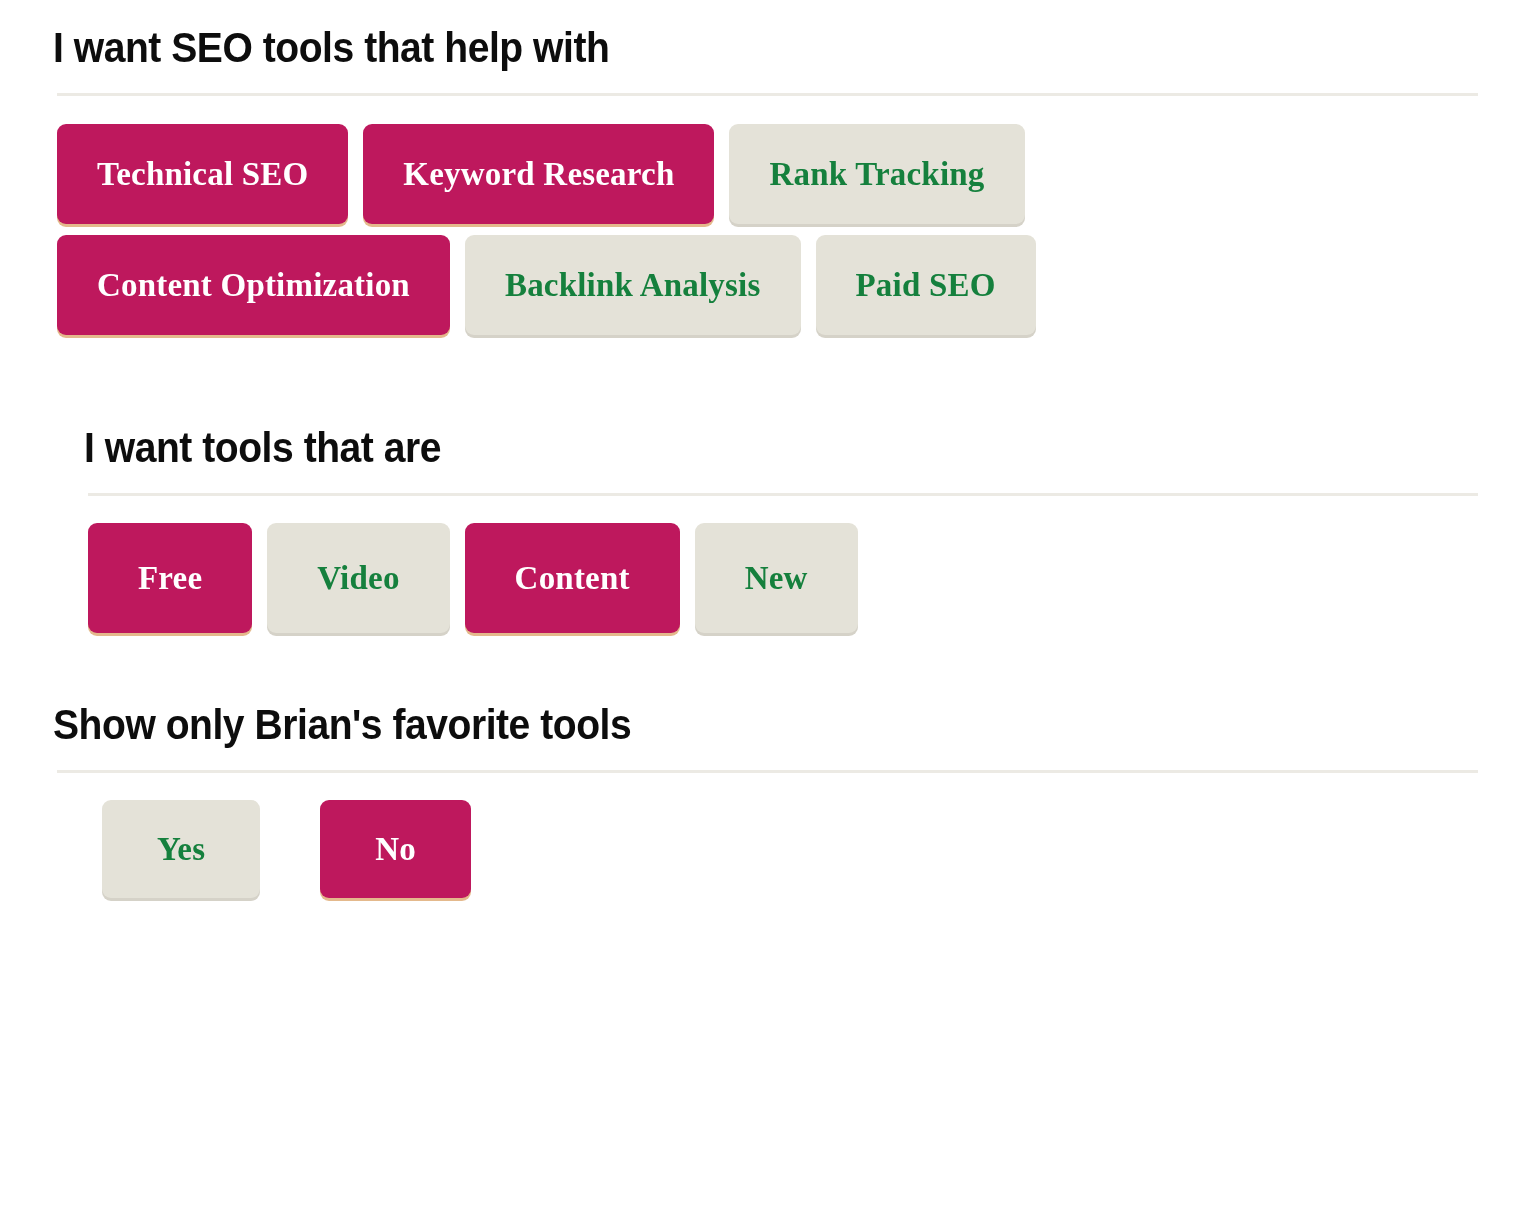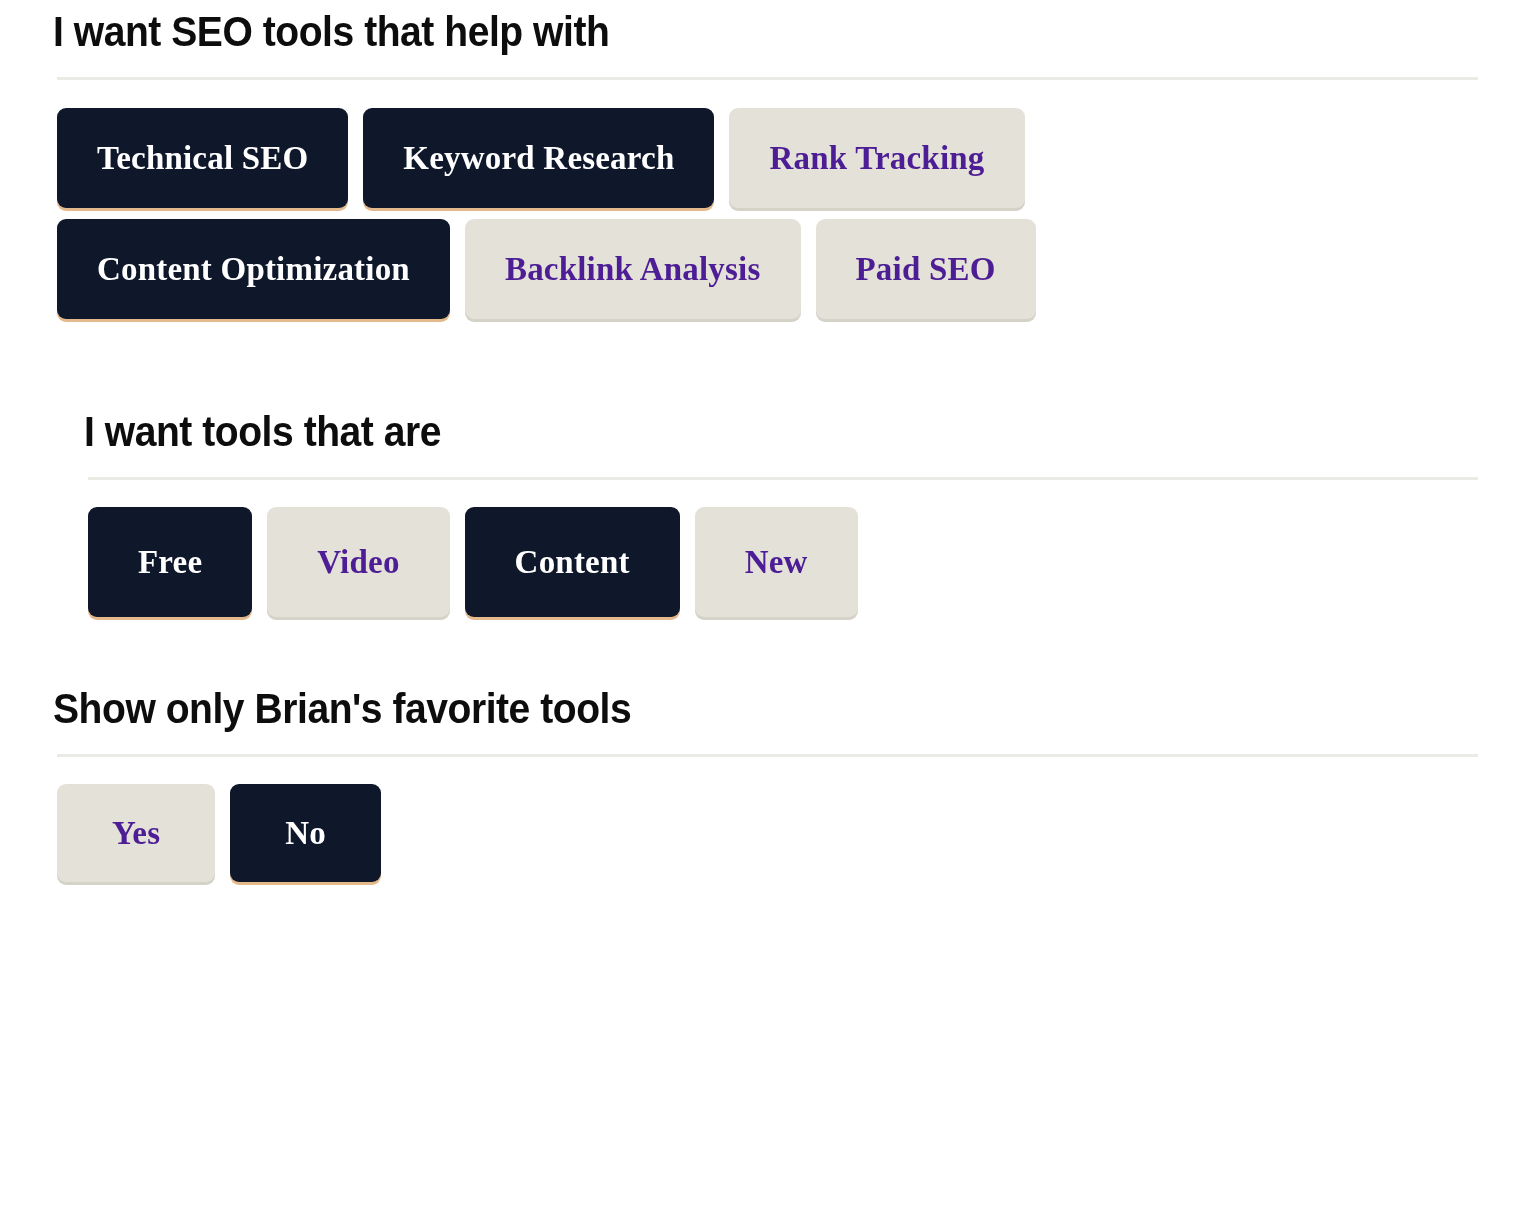--- a/index.html
+++ b/index.html
@@ -72,43 +72,43 @@
     font-size: 33px;
     letter-spacing: 0.2px;
     cursor: pointer;
     text-align: center;
     white-space: nowrap;
     outline: none;
     -webkit-appearance: none;
   }
 
   .chip.is-active {
-    background: #0f172a;
+    background: #be185d;
     color: #ffffff;
     box-shadow: 0 3px 0 0 rgba(205,128,45,0.55);
   }
 
   .chip.is-inactive {
     background: #e4e2d8;
-    color: #4c1d95;
+    color: #15803d;
     box-shadow: 0 3px 0 0 rgba(199,195,181,0.75);
   }
 
   
-  .section-1 { padding-top: 10px; }
+  .section-1 { padding-top: 26px; }
   .section-1 .chip-rows { margin-top: 28px; }
   .section-1 .chip { height: 100px; }
 
   .section-2 { padding-top: 80px; margin-left: 31px; }
   .section-2 .chip-rows { margin-top: 27px; }
   .section-2 .chip { height: 110px; padding: 0 50px; }
 
   .section-3 { padding-top: 59px; }
   .section-3 .chip-rows { margin-top: 27px; }
-  .section-3 .chip { height: 98px; padding: 0 55px; }
+  .section-3 .chip { height: 98px; padding: 0 55px; margin-left: 45px; }
 </style>
 </head>
 <body>
 
 <div class="page">
 
   <section class="filter-section section-1">
     <h2 class="section-heading">I want SEO tools that help with</h2>
     <div class="section-divider"></div>
     <div class="chip-rows">

